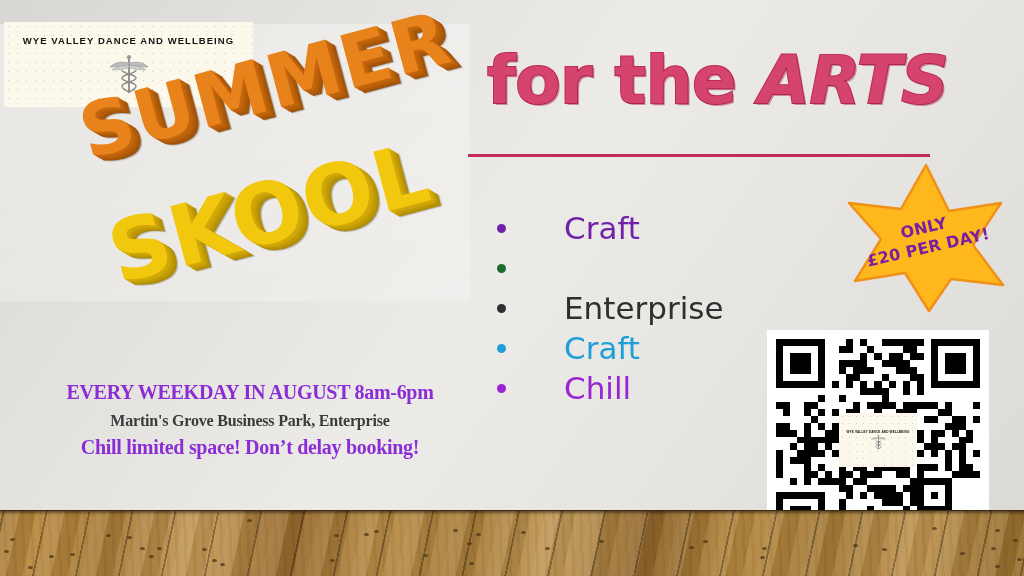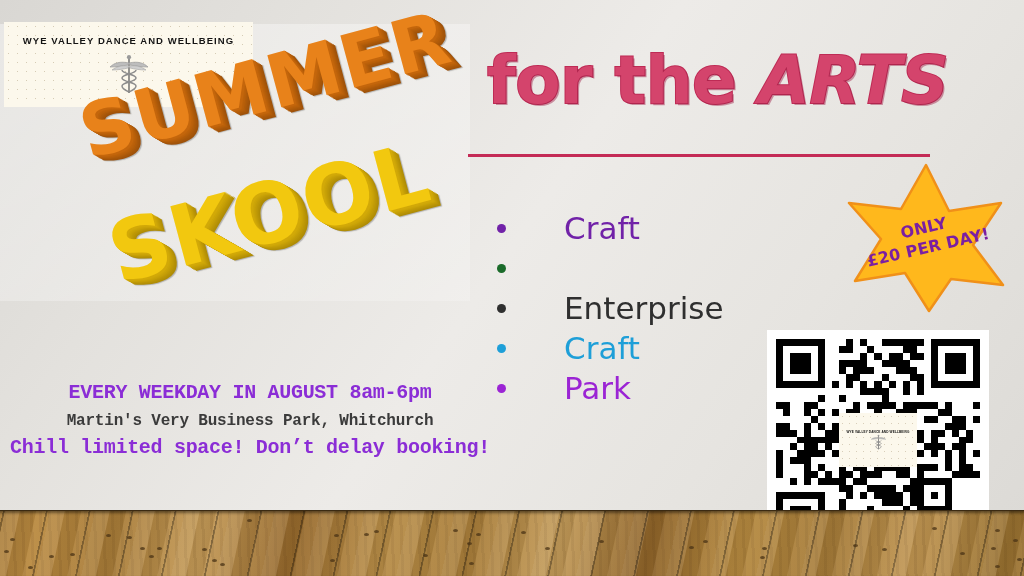--- a/index.html
+++ b/index.html
@@ -172,21 +172,21 @@
     line-height: 1;
     white-space: nowrap;
   }
 
   
   #info {
     position: absolute;
     left: 0; top: 381px;
     width: 500px;
     text-align: center;
-    font-family: Liberation Mono, monospace;
+    font-family: Liberation Serif, serif;
   }
   #info .line1 {
     font-size: 20px; font-weight: 700;
     color: #8B2DD6; letter-spacing: -0.3px;
     margin-bottom: 8px;
   }
   #info .line2 {
     font-size: 20px; font-weight: 700;
     color: #0f0f0f; letter-spacing: -0.2px;
     margin-bottom: 8px;
@@ -304,27 +304,27 @@
     <div class="act-row">
       <span class="dot" style="background: rgb(47, 47, 47);"></span>
       <span class="act-label" style="color: rgb(47, 47, 47);">Enterprise</span>
     </div>
     <div class="act-row">
       <span class="dot" style="background: rgb(30, 159, 216);"></span>
       <span class="act-label" style="color: rgb(30, 159, 216);">Craft</span>
     </div>
     <div class="act-row">
       <span class="dot" style="background: rgb(155, 36, 212);"></span>
-      <span class="act-label" style="color: rgb(155, 36, 212);">Park</span>
+      <span class="act-label" style="color: rgb(155, 36, 212);">Chill</span>
     </div>
   </div>
 
   <div id="info">
     <div class="line1" style="color: rgb(139, 45, 214);">EVERY WEEKDAY IN AUGUST 8am-6pm</div>
-    <div class="line3" style="color: rgb(59, 59, 59);">Martin's Very Business Park, Whitchurch</div>
+    <div class="line3" style="color: rgb(59, 59, 59);">Martin's Grove Business Park, Enterprise</div>
     <div class="line4" style="color: rgb(139, 45, 214);">Chill limited space! Don’t delay booking!</div>
   </div>
 
   <div id="price-star">
     <svg viewBox="0 0 166 150">
       <polygon id="star-poly" points="83,2 106,48 158,40 130,82 160,122 108,116 86,148 62,110 12,118 38,76 6,40 58,46" fill="#FFB81C" stroke="#F09019" stroke-width="2.5" stroke-linejoin="round"></polygon>
     </svg>
     <div class="star-text">
       <span style="color: rgb(123, 31, 162);">ONLY</span>
       <span style="color: rgb(123, 31, 162);">£20 PER DAY!</span>

